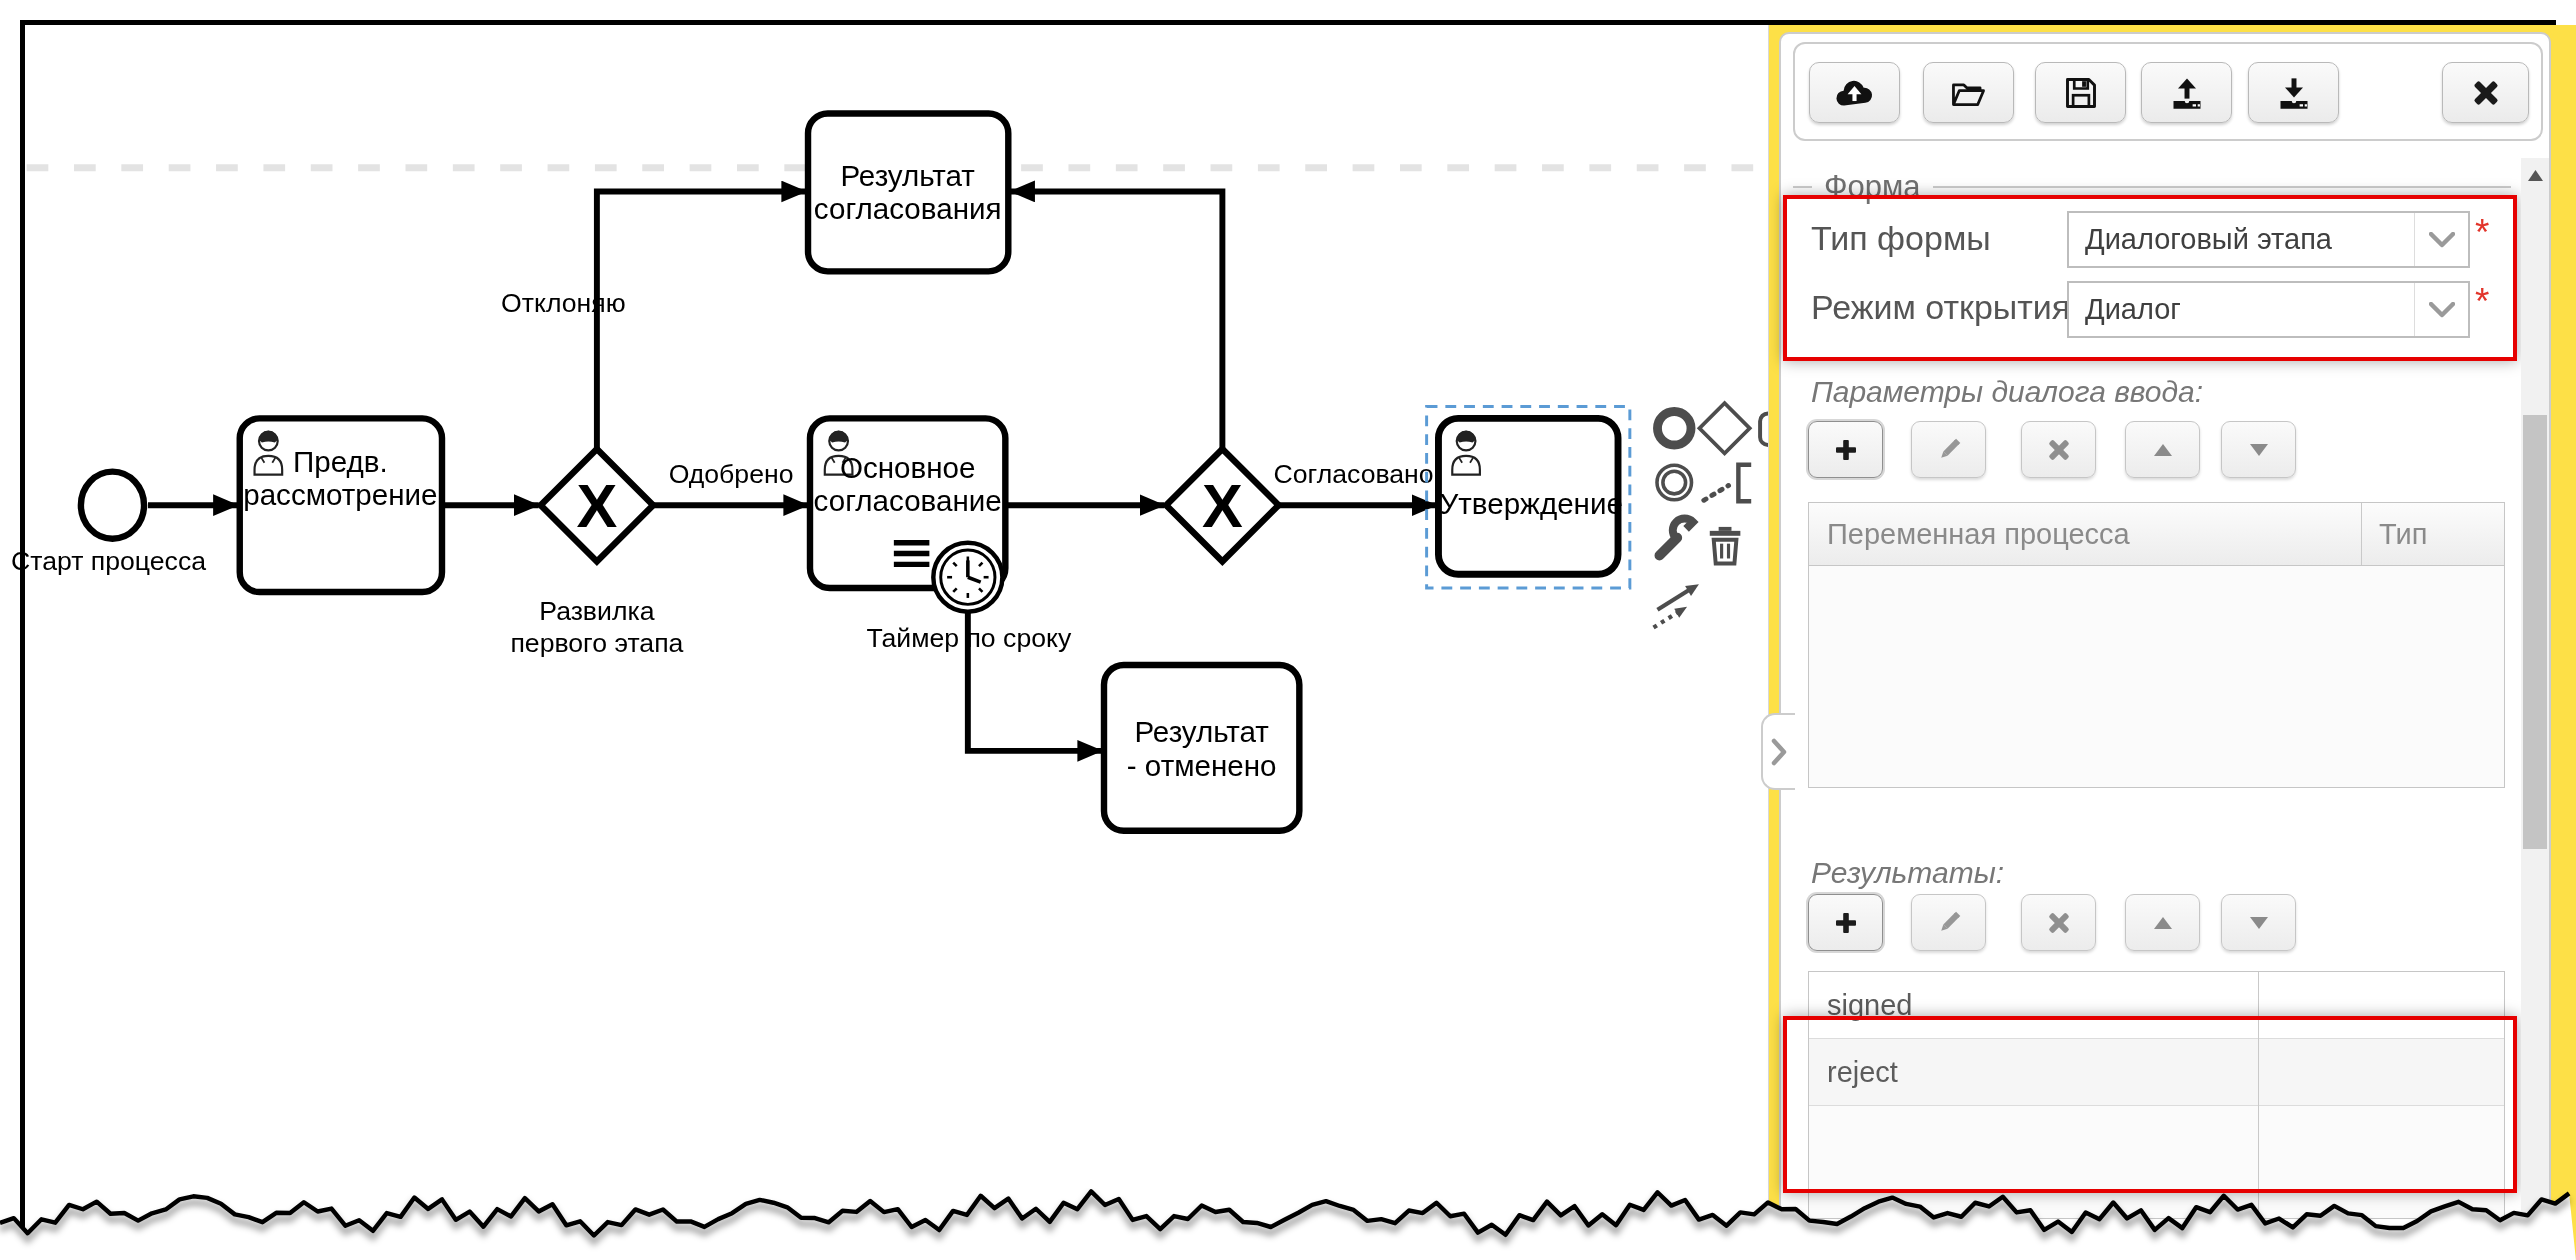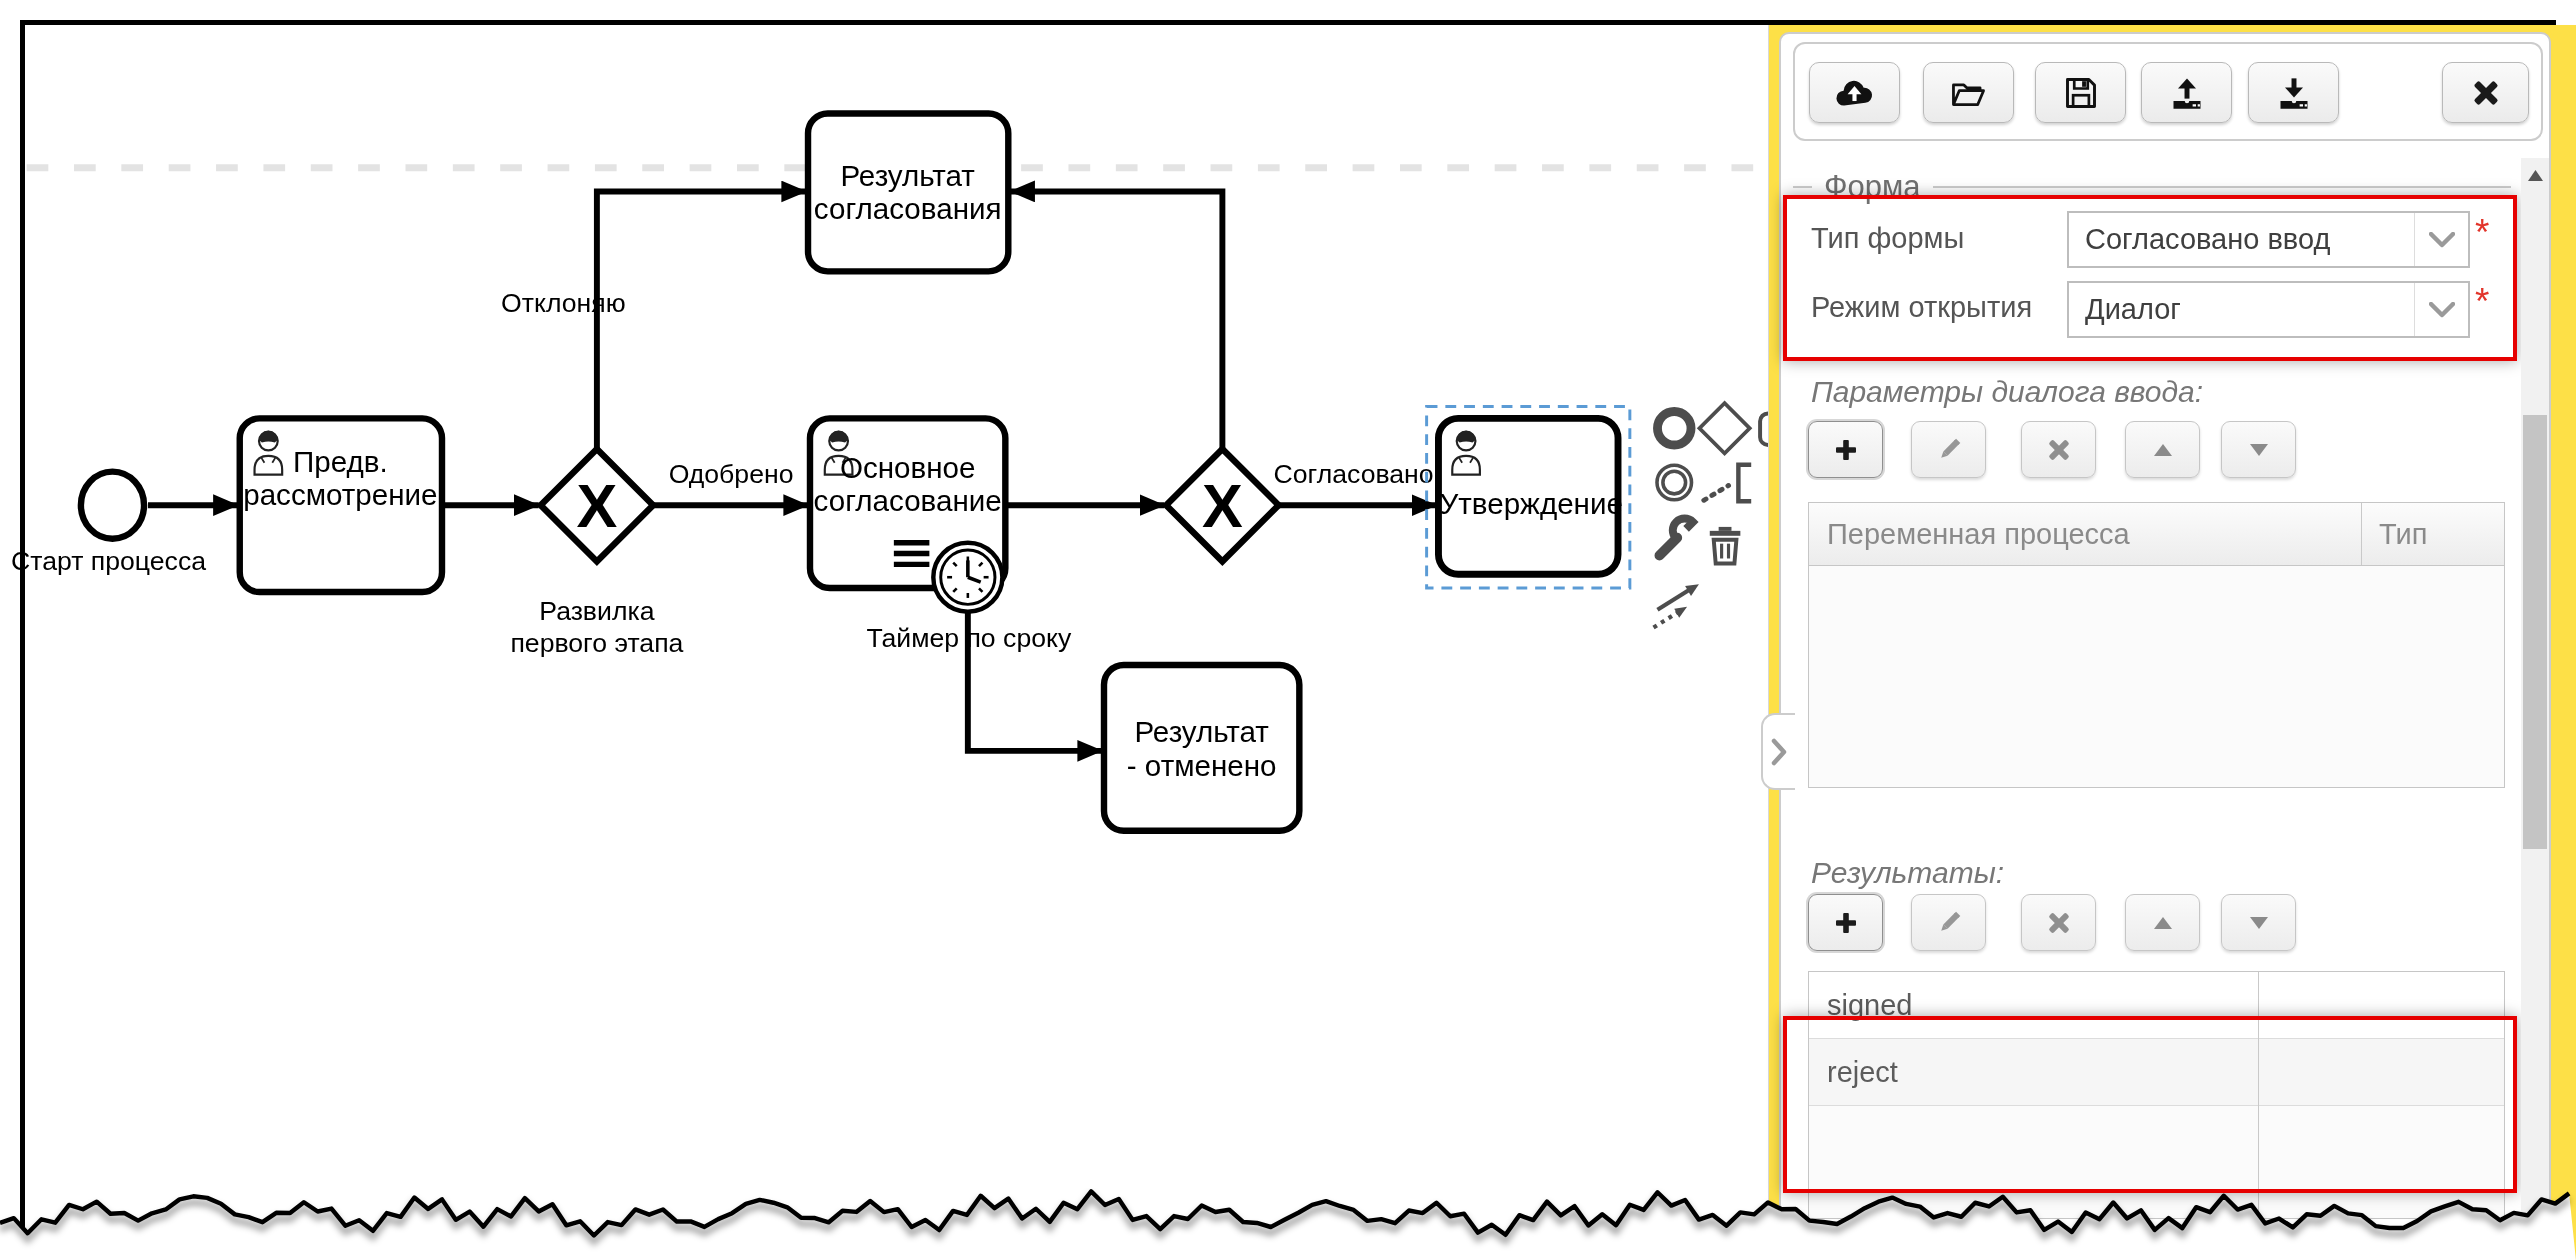--- a/index.html
+++ b/index.html
@@ -28,21 +28,21 @@
         display:flex;align-items:center;justify-content:center;box-sizing:border-box;}
   .sbtn{position:absolute;width:75px;height:57px;border:1px solid #c6c6c6;border-radius:9px;
         background:linear-gradient(#fafafa,#ececec);box-shadow:0 2px 3px rgba(0,0,0,0.15);
         display:flex;align-items:center;justify-content:center;box-sizing:border-box;}
   .sbtn.first{border-color:#8f8f8f;box-shadow:0 0 0 2px #d7d7d7;}
   .legend-line{position:absolute;left:24px;top:161px;width:718px;border-top:2px solid #ccc;}
   .legend{position:absolute;left:43px;top:144px;background:#fff;padding:0 12px;
           color:#707070;font-size:31px;}
   .redbox{position:absolute;border:4px solid #e60000;box-sizing:border-box;
           box-shadow:0 0 14px rgba(0,0,0,0.35);}
-  .fld-label{position:absolute;left:42px;height:39px;line-height:39px;color:#555;font-size:29px;}
+  .fld-label{position:absolute;left:42px;height:39px;line-height:39px;color:#555;font-size:34px;}
   .select{position:absolute;left:298px;width:403px;height:57px;border:2px solid #bdbdbd;
           background:#fff;box-sizing:border-box;}
   .select .val{position:absolute;left:16px;top:0;height:53px;line-height:53px;color:#3f3f3f;font-size:29px;}
   .select .chev{position:absolute;right:0;top:0;width:53px;height:53px;border-left:1px solid #ddd;
           display:flex;align-items:center;justify-content:center;}
   .req{position:absolute;color:#e2352b;font-size:37px;line-height:37px;}
   .section-title{position:absolute;left:42px;color:#777;font-size:30px;font-style:italic;}
   .gtable{position:absolute;left:39px;width:697px;border:1px solid #c6c6c6;box-sizing:border-box;background:#fbfbfb;}
   .ghead{position:relative;background:linear-gradient(#fcfcfc,#ececec);border-bottom:1px solid #c6c6c6;
          box-sizing:border-box;}
@@ -244,21 +244,21 @@
       </svg>
     </div>
 
     <div class="legend-line"></div>
     <div class="legend">Форма</div>
 
     <div class="redbox" style="left:14px;top:170px;width:734px;height:166px"></div>
 
     <div class="fld-label" style="top:194px">Тип формы</div>
     <div class="select" style="top:186px">
-      <div class="val">Согласовано ввод</div>
+      <div class="val">Диалоговый этапа</div>
       <div class="chev">
         <svg width="26" height="16" viewBox="0 0 26 16">
             <polyline points="2,2 13,13 24,2" fill="none" stroke="#9a9a9a" stroke-width="4.5" stroke-linecap="round" stroke-linejoin="round"></polyline>
           </svg>
       </div>
     </div>
     <div class="req" style="left:706px;top:189px">*</div>
 
     <div class="fld-label" style="top:263px">Режим открытия</div>
     <div class="select" style="top:256px">

